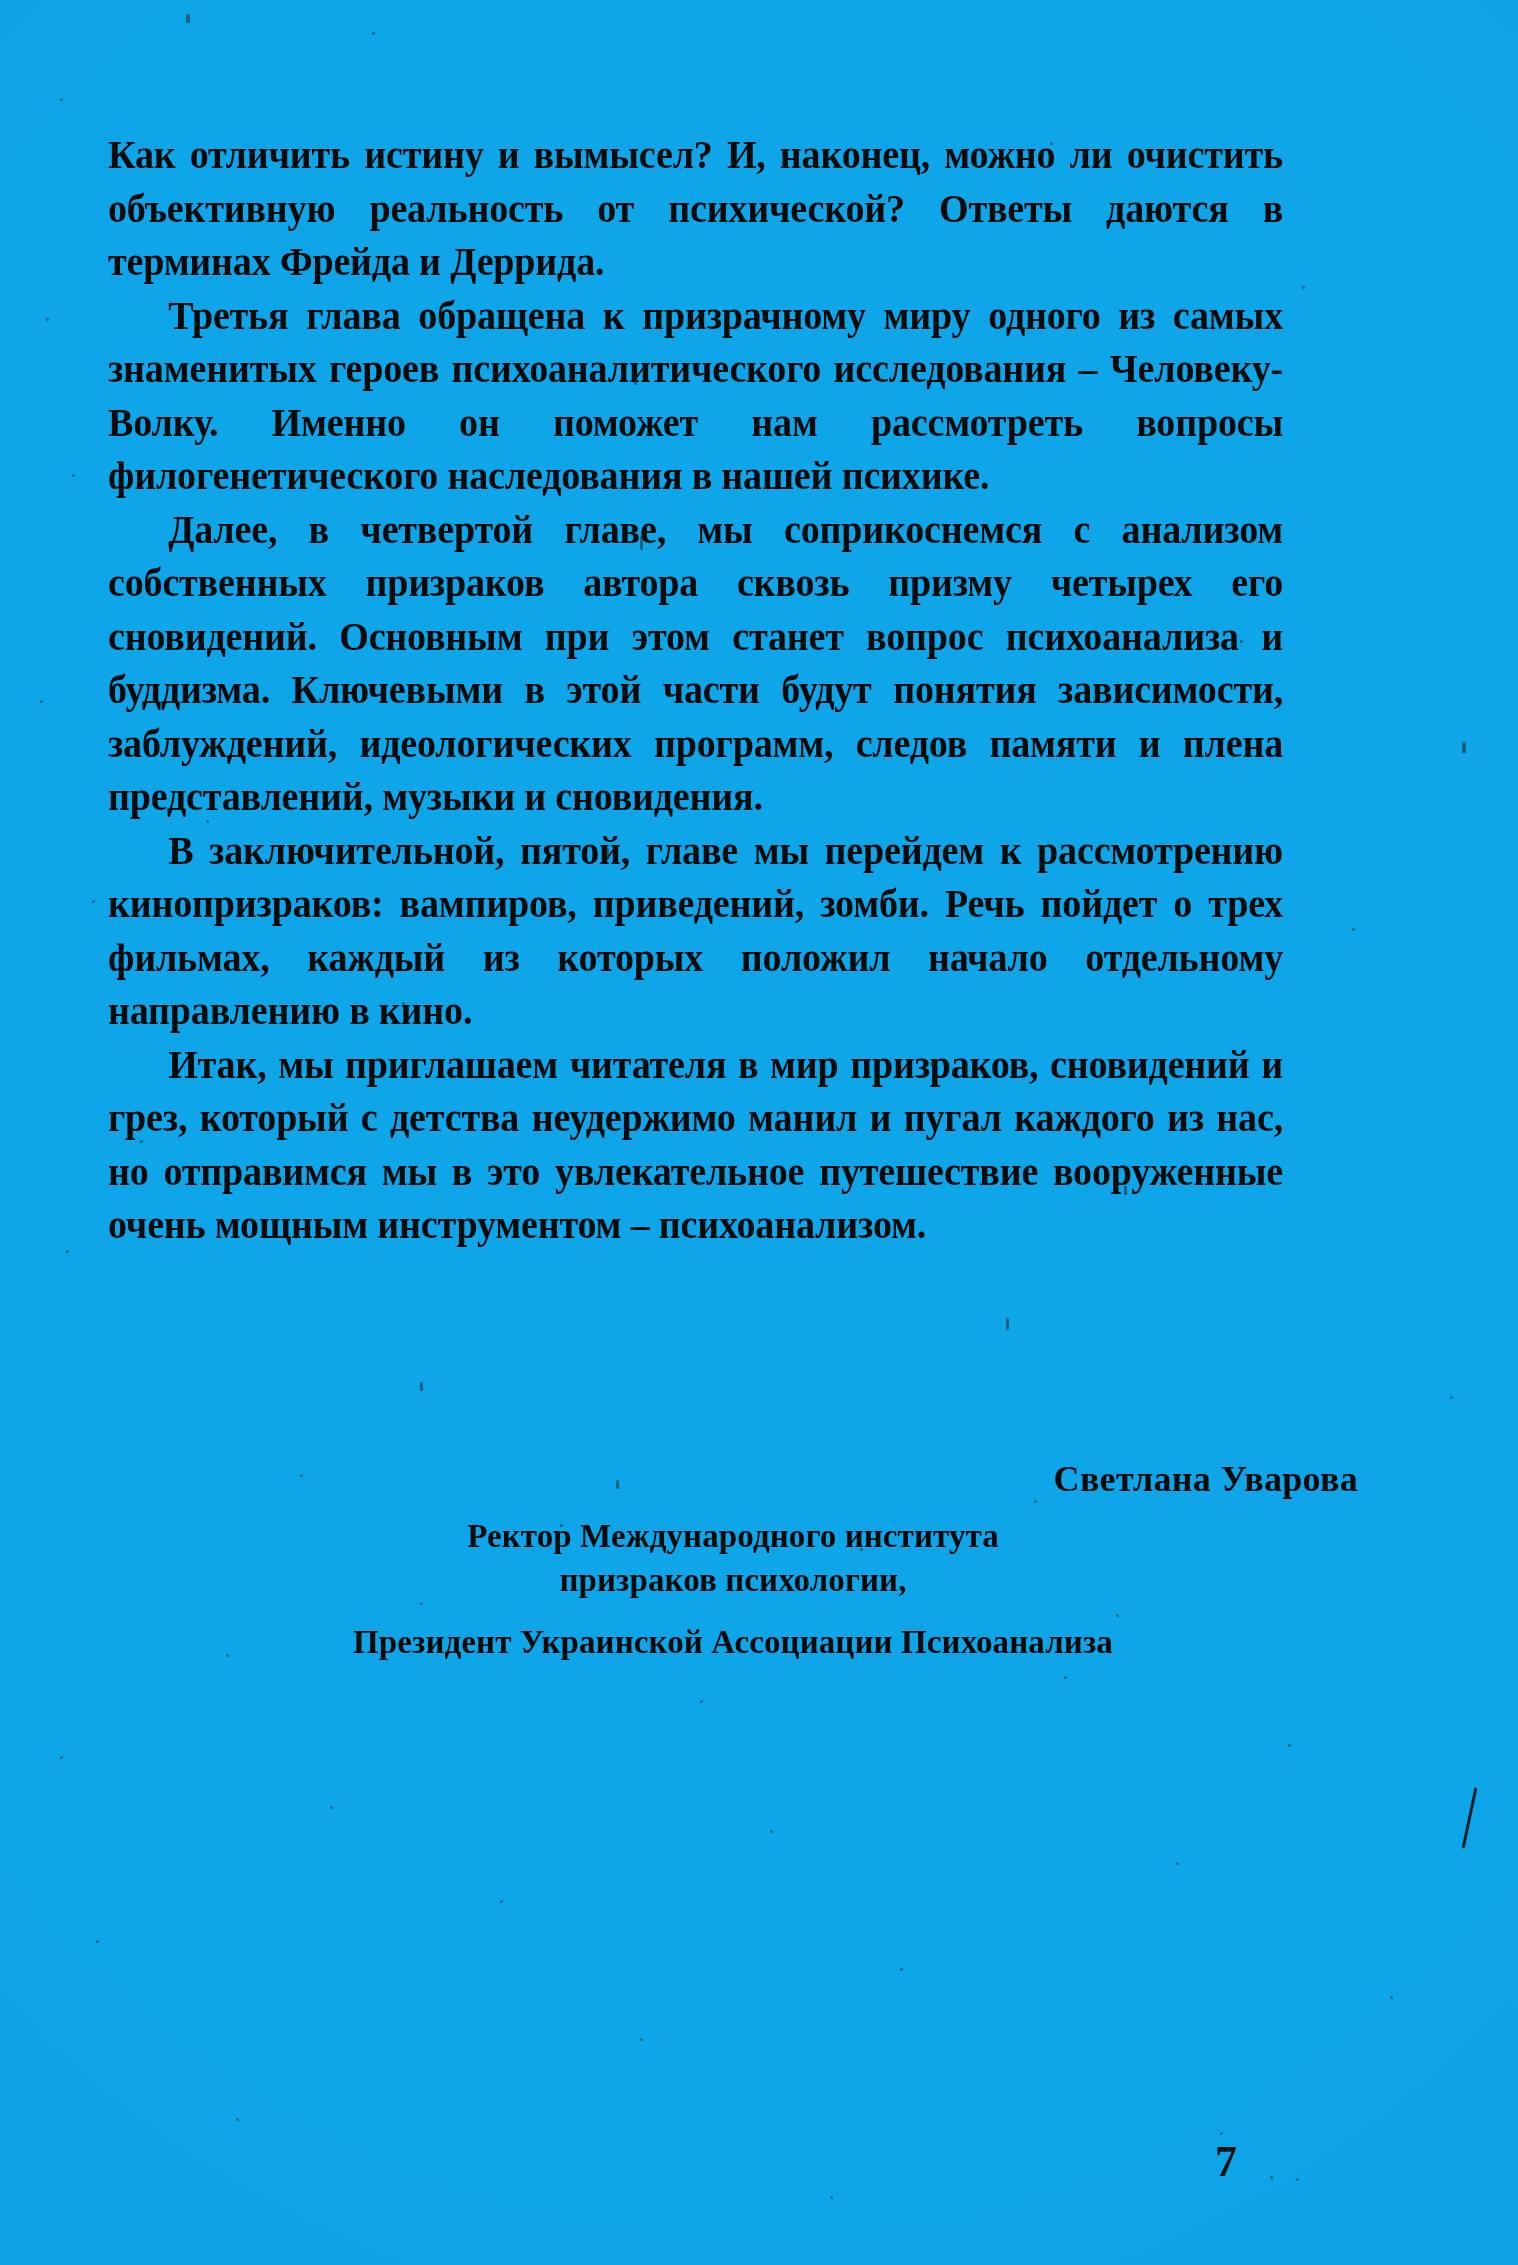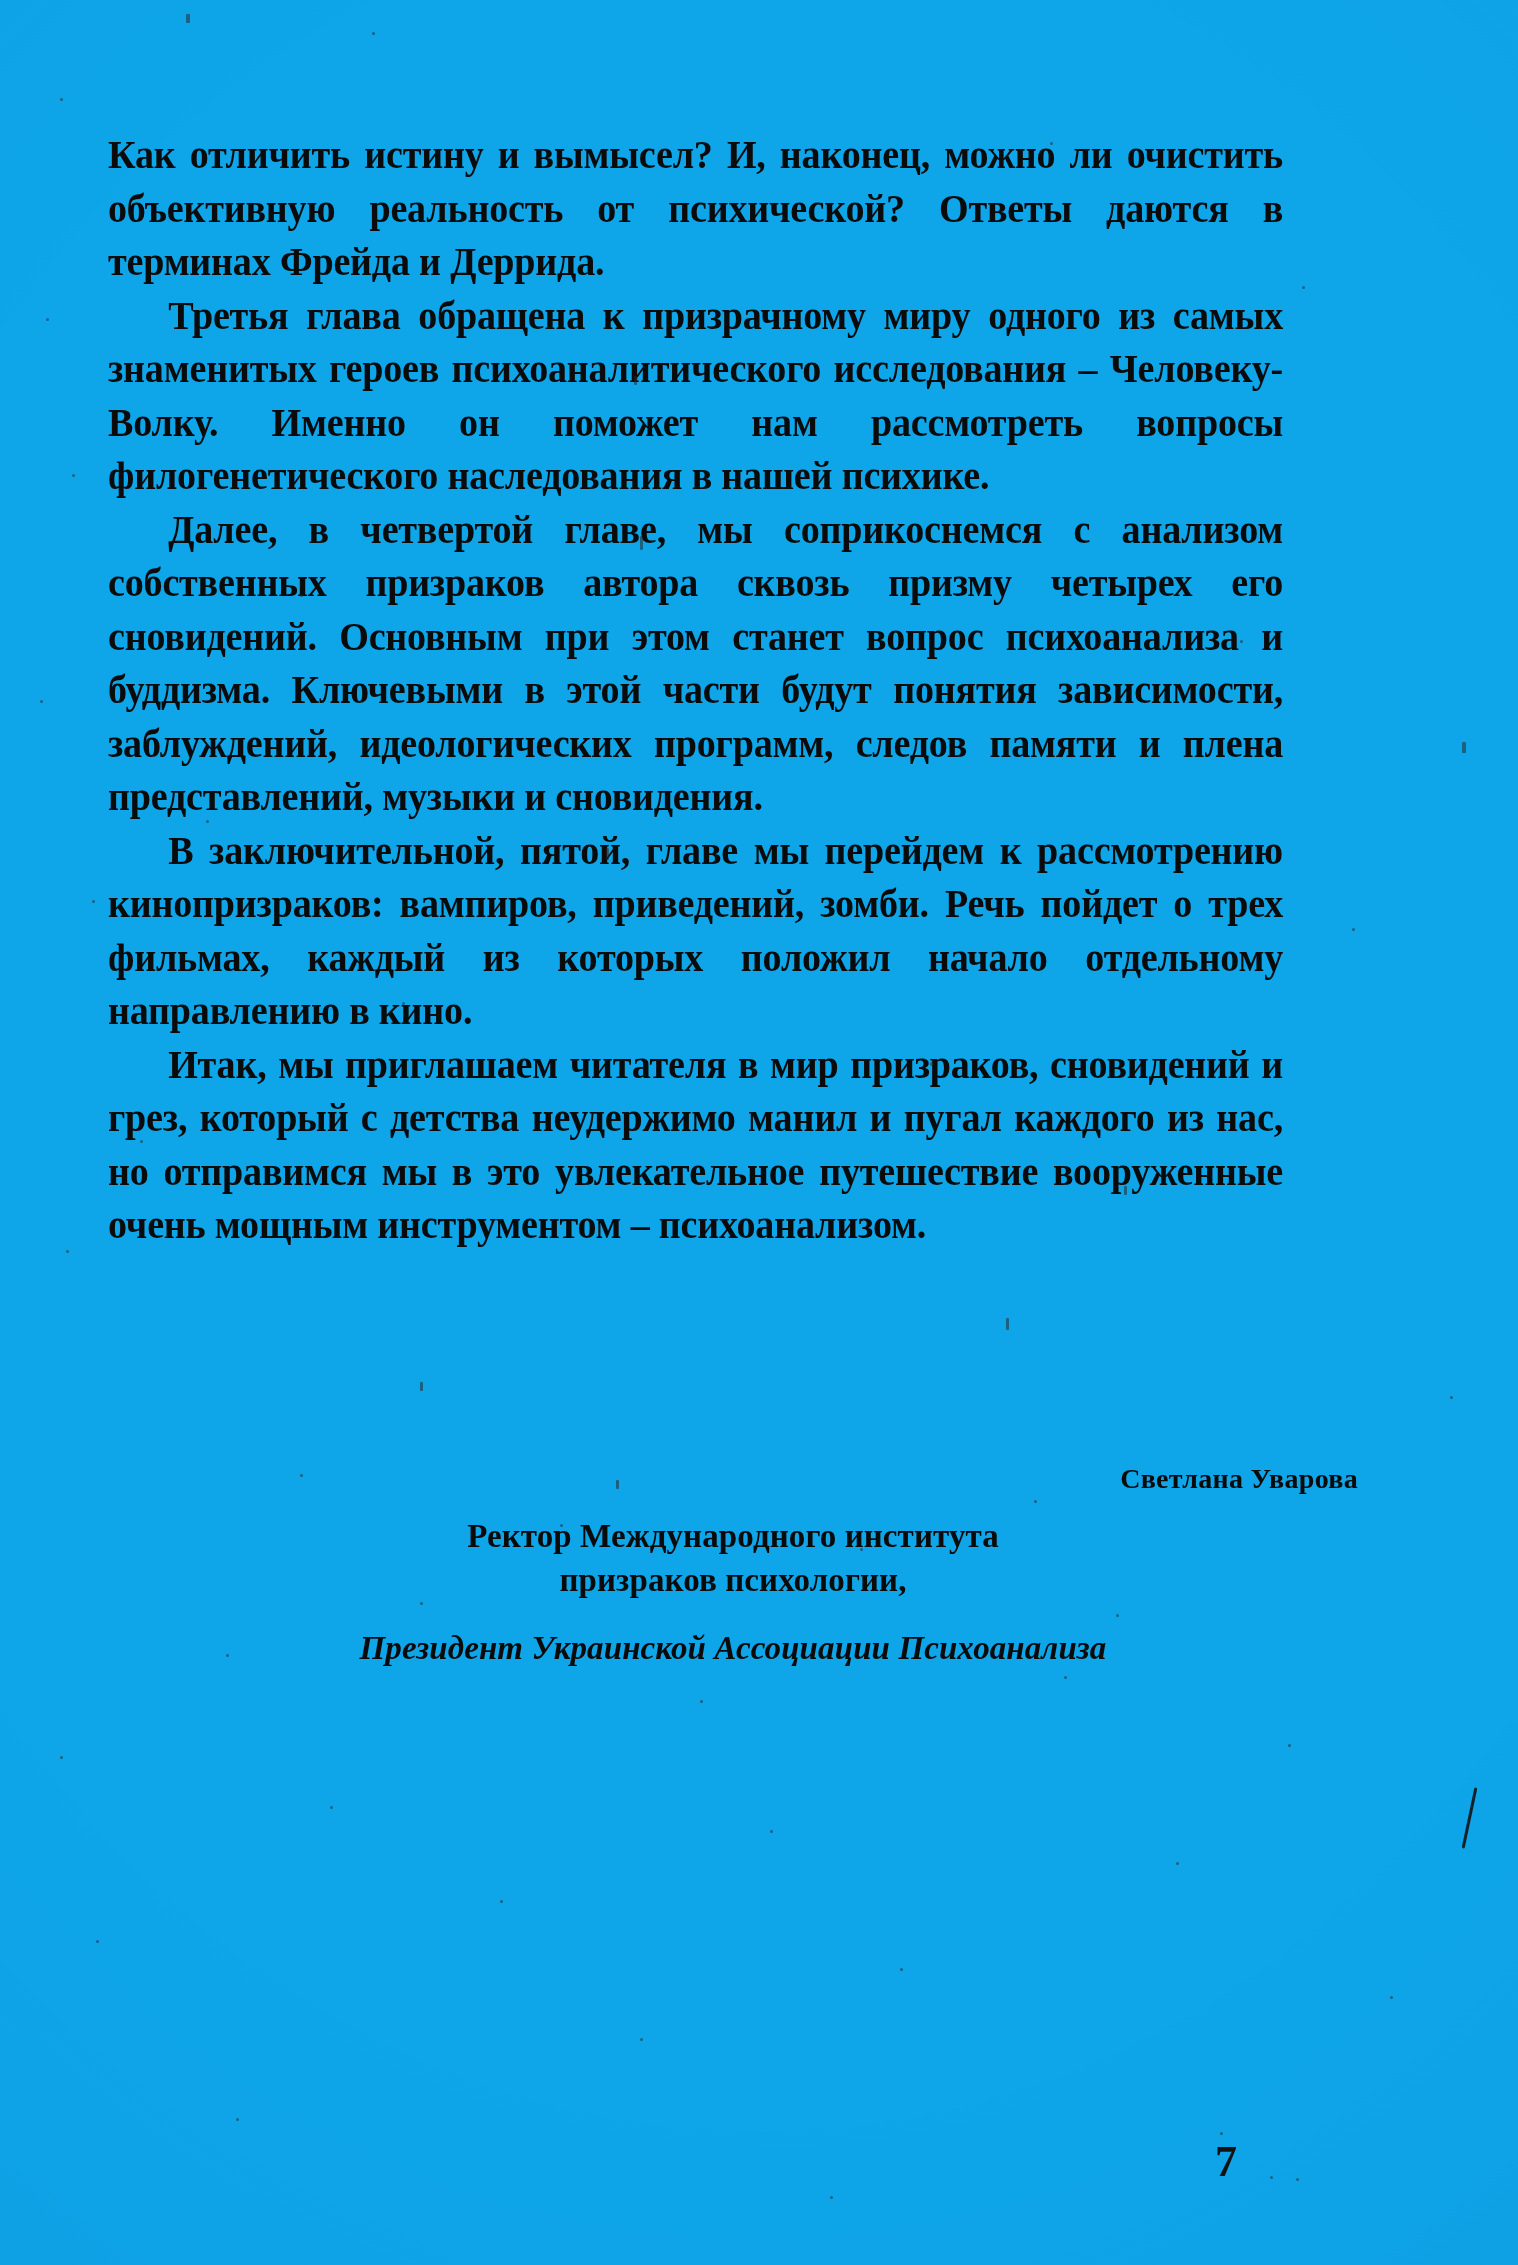--- a/index.html
+++ b/index.html
@@ -57,37 +57,36 @@
     position: absolute;
     left: 108px;
     top: 1452px;
     width: 1250px;
     text-align: right;
     color: #0b0b0b;
   }
   .sig-name {
     font-family: "Liberation Serif", "DejaVu Serif", serif;
     font-weight: bold;
-    font-size: 28px;
+    font-size: 36px;
     line-height: 54px;
     letter-spacing: 0.3px;
     margin: 0 0 8px 0;
   }
   .sig-role {
     font-family: "Liberation Serif", "DejaVu Serif", serif;
     font-weight: bold;
     font-size: 33px;
     line-height: 44px;
     letter-spacing: 0.1px;
     margin: 0;
     text-align: center;
   }
   .sig-role.gap {
-    margin-top: 24px;
-    font-style: italic;
+    margin-top: 18px;
   }
   
   #page-number {
     position: absolute;
     left: 1215px;
     top: 2138px;
     font-family: "Liberation Serif", "DejaVu Serif", serif;
     font-weight: bold;
     font-size: 44px;
     line-height: 48px;

